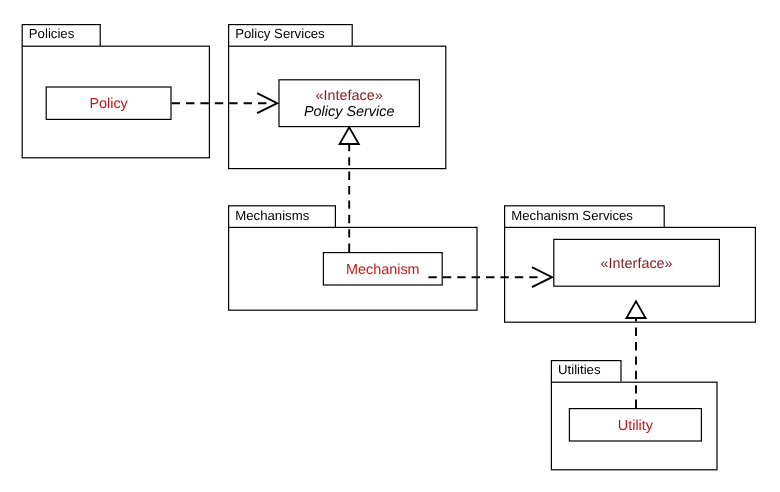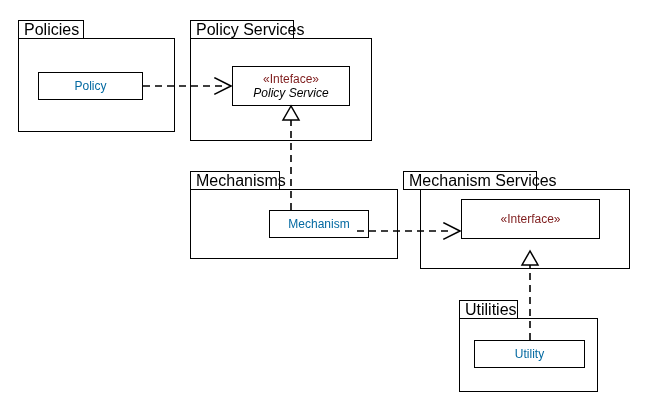--- a/index.html
+++ b/index.html
@@ -19,21 +19,21 @@
   .package {
     position: absolute;
   }
   .pkg-tab {
     position: absolute;
     left: 0;
     top: 0;
     box-sizing: border-box;
     border: 1px solid #000000;
     background: #ffffff;
-    font-size: 16px;
+    font-size: 11px;
     line-height: 1;
     color: #000000;
     display: flex;
     align-items: center;
     padding: 0 5px;
     white-space: nowrap;
     z-index: 3;
   }
   .pkg-body {
     position: absolute;
@@ -50,21 +50,21 @@
     background: #ffffff;
     display: flex;
     flex-direction: column;
     align-items: center;
     justify-content: center;
     z-index: 5;
   }
   .cls-name {
     font-size: 12px;
     line-height: 14px;
-    color: #0369a1;
+    color: #b91c1c;
     white-space: nowrap;
   }
   .cls-stereo {
     font-size: 12px;
     line-height: 14px;
     color: #7f1d1d;
     white-space: nowrap;
   }
   .cls-iname {
     font-size: 12px;
@@ -105,21 +105,21 @@
 
   <div class="package">
     <div class="pkg-body" style="left:190px; top:189px; width:208px; height:70px;"></div>
     <div class="pkg-tab" style="left:190px; top:171px; width:90px; height:19px;align-items:center;">
       <span>Mechanisms</span>
     </div>
   </div>
 
   <div class="package">
     <div class="pkg-body" style="left:420px; top:189px; width:210px; height:80px;"></div>
-    <div class="pkg-tab" style="left:403px; top:171px; width:134px; height:19px;align-items:center;">
+    <div class="pkg-tab" style="left:420px; top:171px; width:134px; height:19px;align-items:center;">
       <span>Mechanism Services</span>
     </div>
   </div>
 
   <div class="package">
     <div class="pkg-body" style="left:459px; top:318px; width:139px; height:74px;"></div>
     <div class="pkg-tab" style="left:459px; top:300px; width:59px; height:19px;">
       <span>Utilities</span>
     </div>
   </div>

